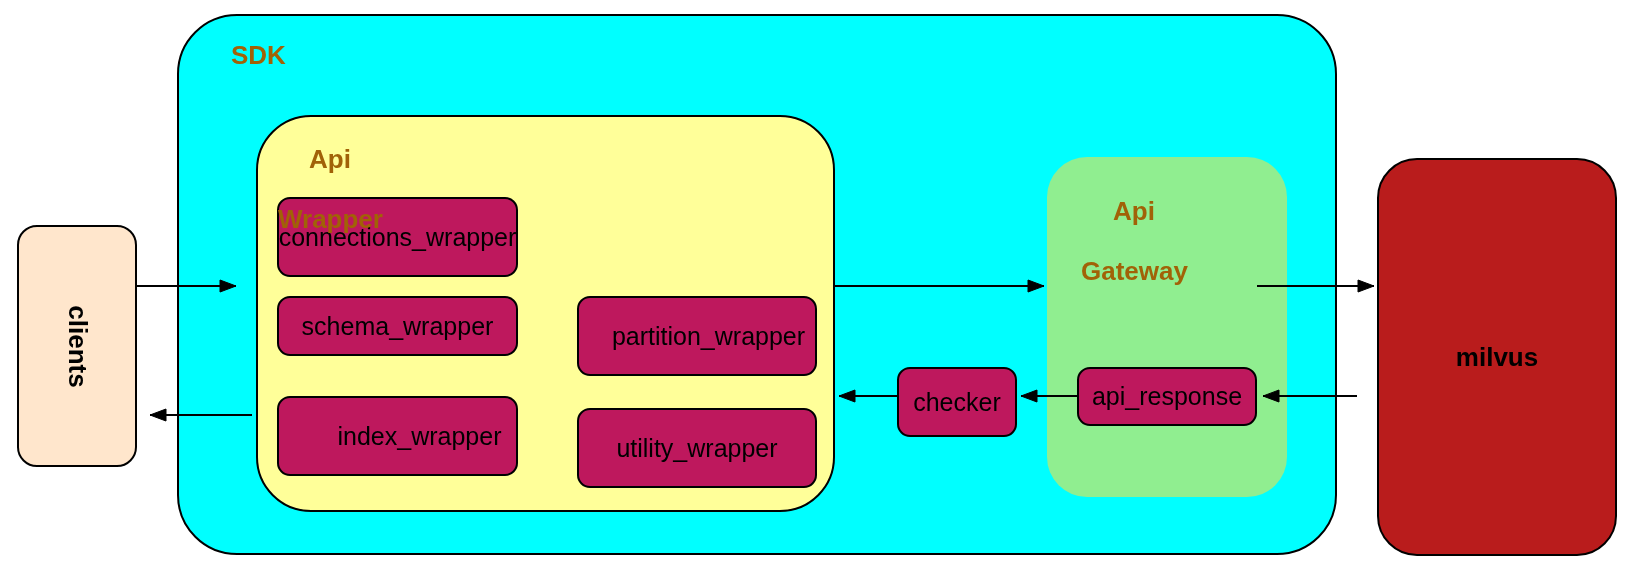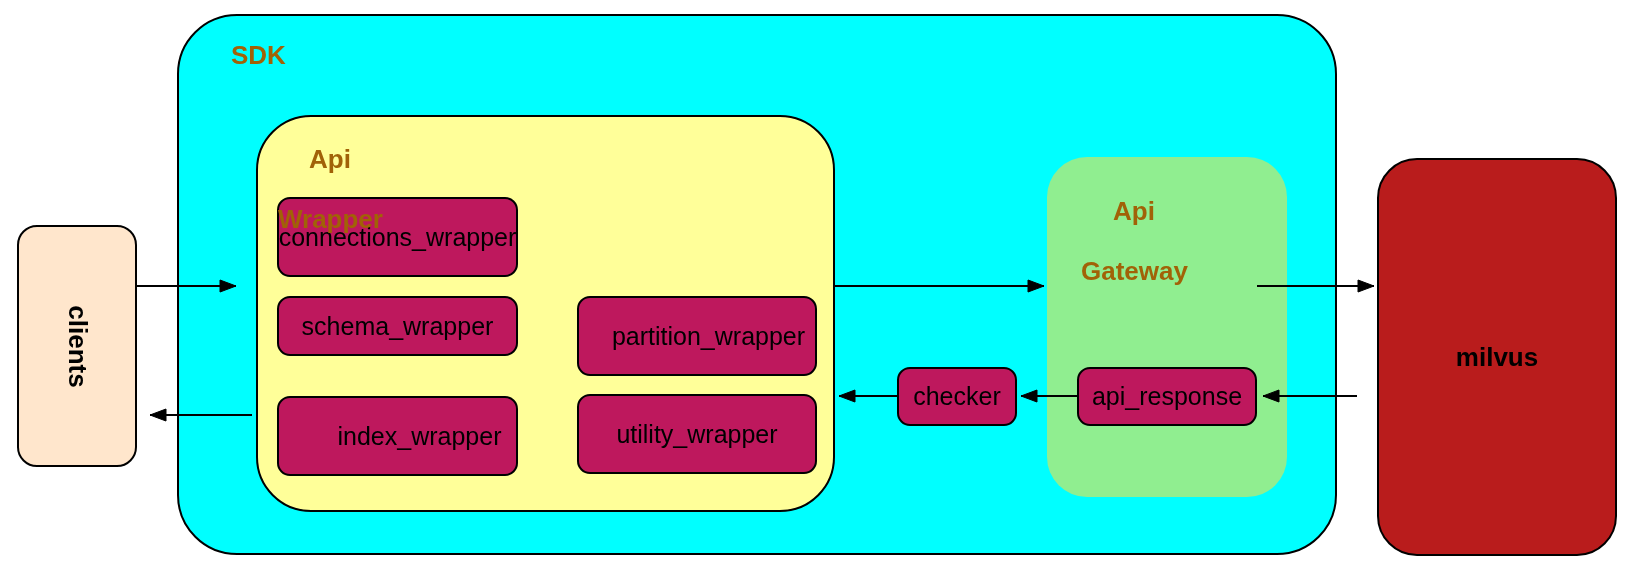--- a/index.html
+++ b/index.html
@@ -63,23 +63,23 @@
     background: #be185d;
     font-size: 25px;
     border-radius: 13px;
     white-space: nowrap;
   }
   .wb0 { left: 277px; top: 197px; width: 241px; height: 80px; }
   .wb1 { left: 577px; top: 197px; width: 240px; height: 80px; }
   .wb2 { left: 277px; top: 296px; width: 241px; height: 60px; }
   .wb3 { left: 577px; top: 296px; width: 240px; height: 80px; padding-left: 23px; }
   .wb4 { left: 277px; top: 396px; width: 241px; height: 80px; padding-left: 44px; }
-  .wb5 { left: 577px; top: 394px; width: 240px; height: 80px; }
+  .wb5 { left: 577px; top: 408px; width: 240px; height: 80px; }
   .node-apirequest  { left: 1077px; top: 257px; width: 180px; height: 59px; }
-  .node-checker     { left: 897px;  top: 367px; width: 120px; height: 59px; }
+  .node-checker     { left: 897px;  top: 367px; width: 120px; height: 70px; }
   .node-apiresponse { left: 1077px; top: 367px; width: 180px; height: 59px; align-items: center; }
   .floating-label {
     position: absolute;
     color: #a16207;
     font-size: 26px;
     font-weight: bold;
     line-height: 30px;
     white-space: pre;
   }
   .lbl-sdk { left: 231px; top: 40px; }

